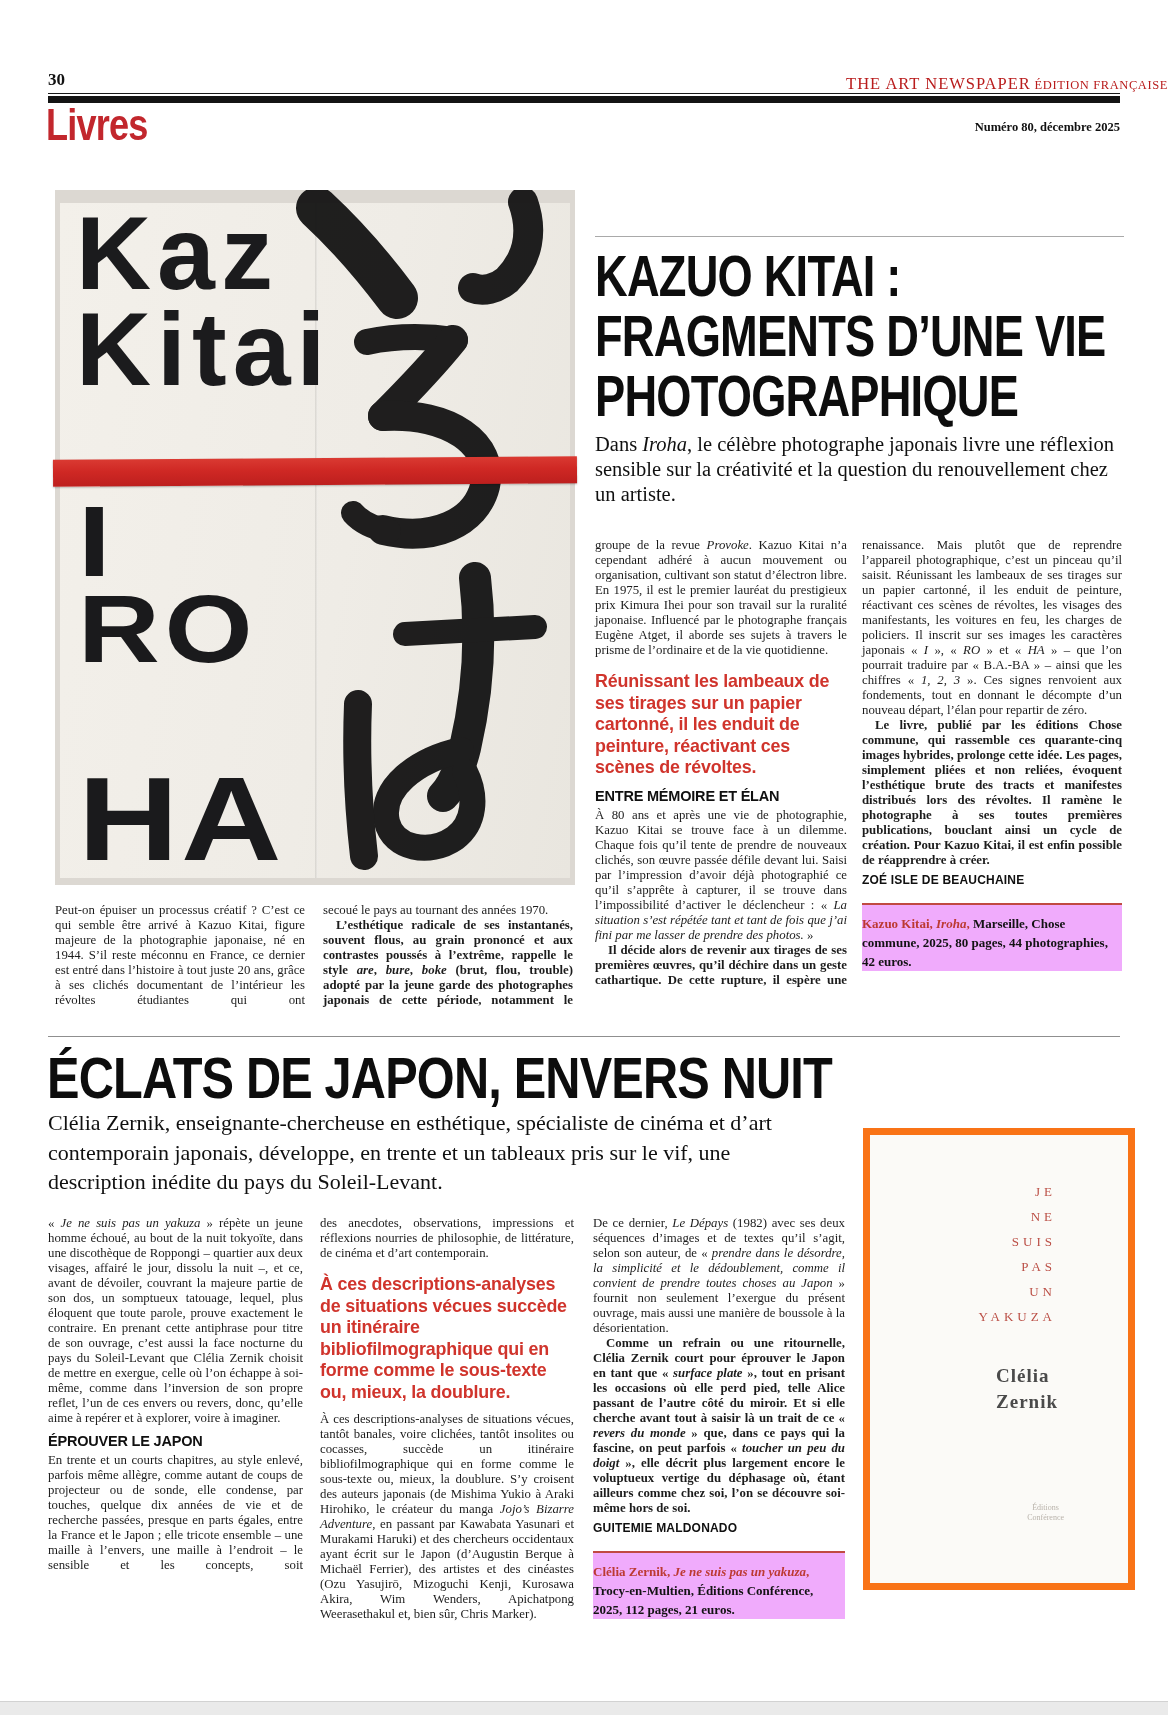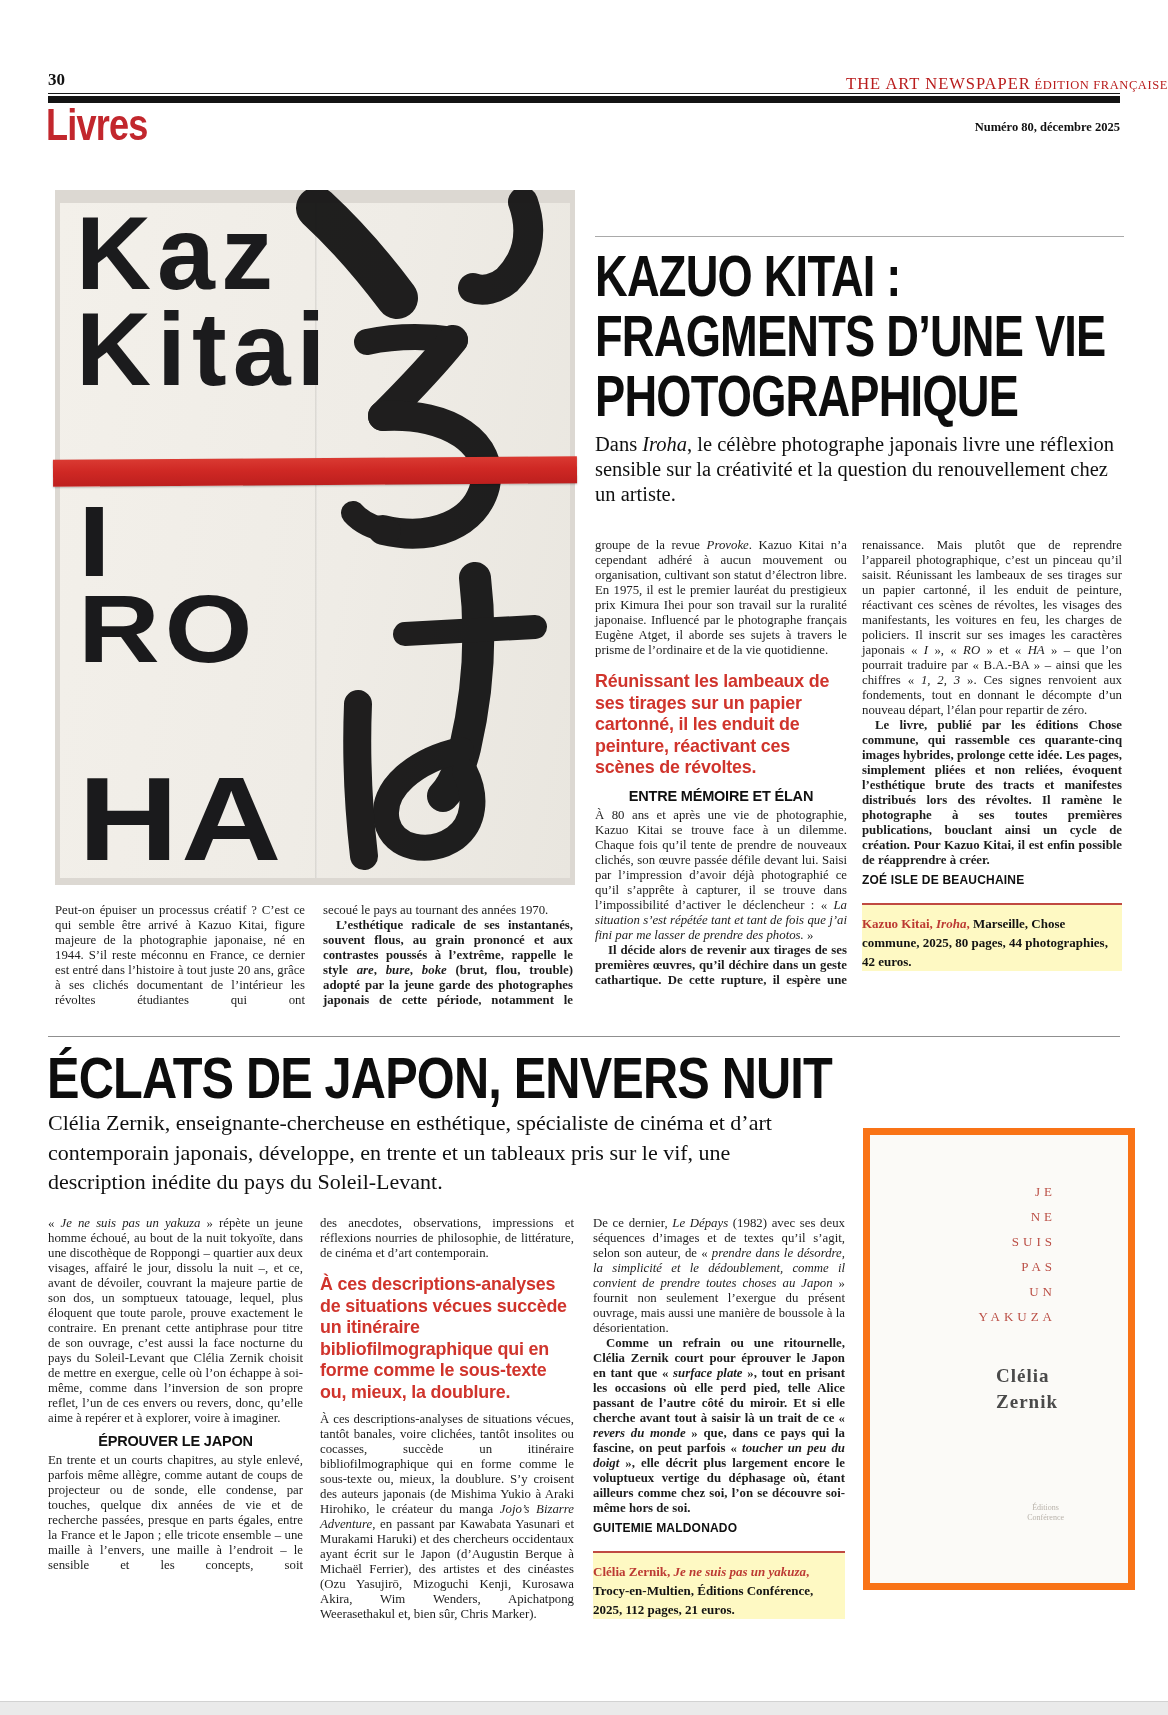--- a/index.html
+++ b/index.html
@@ -37,27 +37,27 @@
   .obi{position:absolute;left:-2px;right:-2px;top:268px;height:27px;z-index:3;
         background:linear-gradient(180deg,#da3a32 0%,#cf2824 45%,#bd1f1e 100%);
         transform:rotate(-.4deg);box-shadow:0 1px 2px rgba(0,0,0,.25);}
 
   
   .col{position:absolute;font:12.8px/15px "Liberation Serif",serif;text-align:justify;color:#1c1c1c;}
   .col p{margin:0;}
   .col p.ind{text-indent:13px;font-weight:bold;}
   .cont{text-align-last:justify;}
   .sh{font:700 14.5px/17px "Liberation Sans",sans-serif;color:#101010;letter-spacing:-.2px;
-      margin:7px 0 3px;text-align:center;text-align-last:auto;}
+      margin:7px 0 3px;text-align:left;text-align-last:auto;}
   .pq{font:700 19px/21.5px "Liberation Sans",sans-serif;color:#d0342c;letter-spacing:-.2px;
       margin:12px 0 10px;text-align:left;text-align-last:auto;
       width:106%;transform:scaleX(.94);transform-origin:0 0;}
   .by{font:700 12px/15px "Liberation Sans",sans-serif;color:#101010;letter-spacing:.2px;
       margin-top:5px;text-align:left;text-align-last:auto;}
-  .bi{margin-top:15px;border-top:2px solid #c04a42;padding-top:9px;background:#fef9c3;
+  .bi{margin-top:15px;border-top:2px solid #c04a42;padding-top:9px;background:#f0abfc;
       font:700 13px/19px "Liberation Serif",serif;color:#131313;text-align:left;text-align-last:auto;}
   .bi .red{color:#bc3a33;}
 
   
   .a1-rule{left:595px;width:529px;top:236px;border-top:1.5px solid #a9a9a9;}
   .a1-headline{left:595px;top:246px;font:800 58px/60px "Liberation Sans",sans-serif;color:#0d0d0d;
       letter-spacing:-1px;transform:scaleX(.78);transform-origin:0 0;white-space:nowrap;}
   .a1-standfirst{left:595px;top:432px;width:528px;font:400 20.5px/25px "Liberation Serif",serif;color:#101010;}
   .a1-colA{left:595px;top:538px;width:252px;}
   .a1-colB{left:862px;top:538px;width:260px;}

